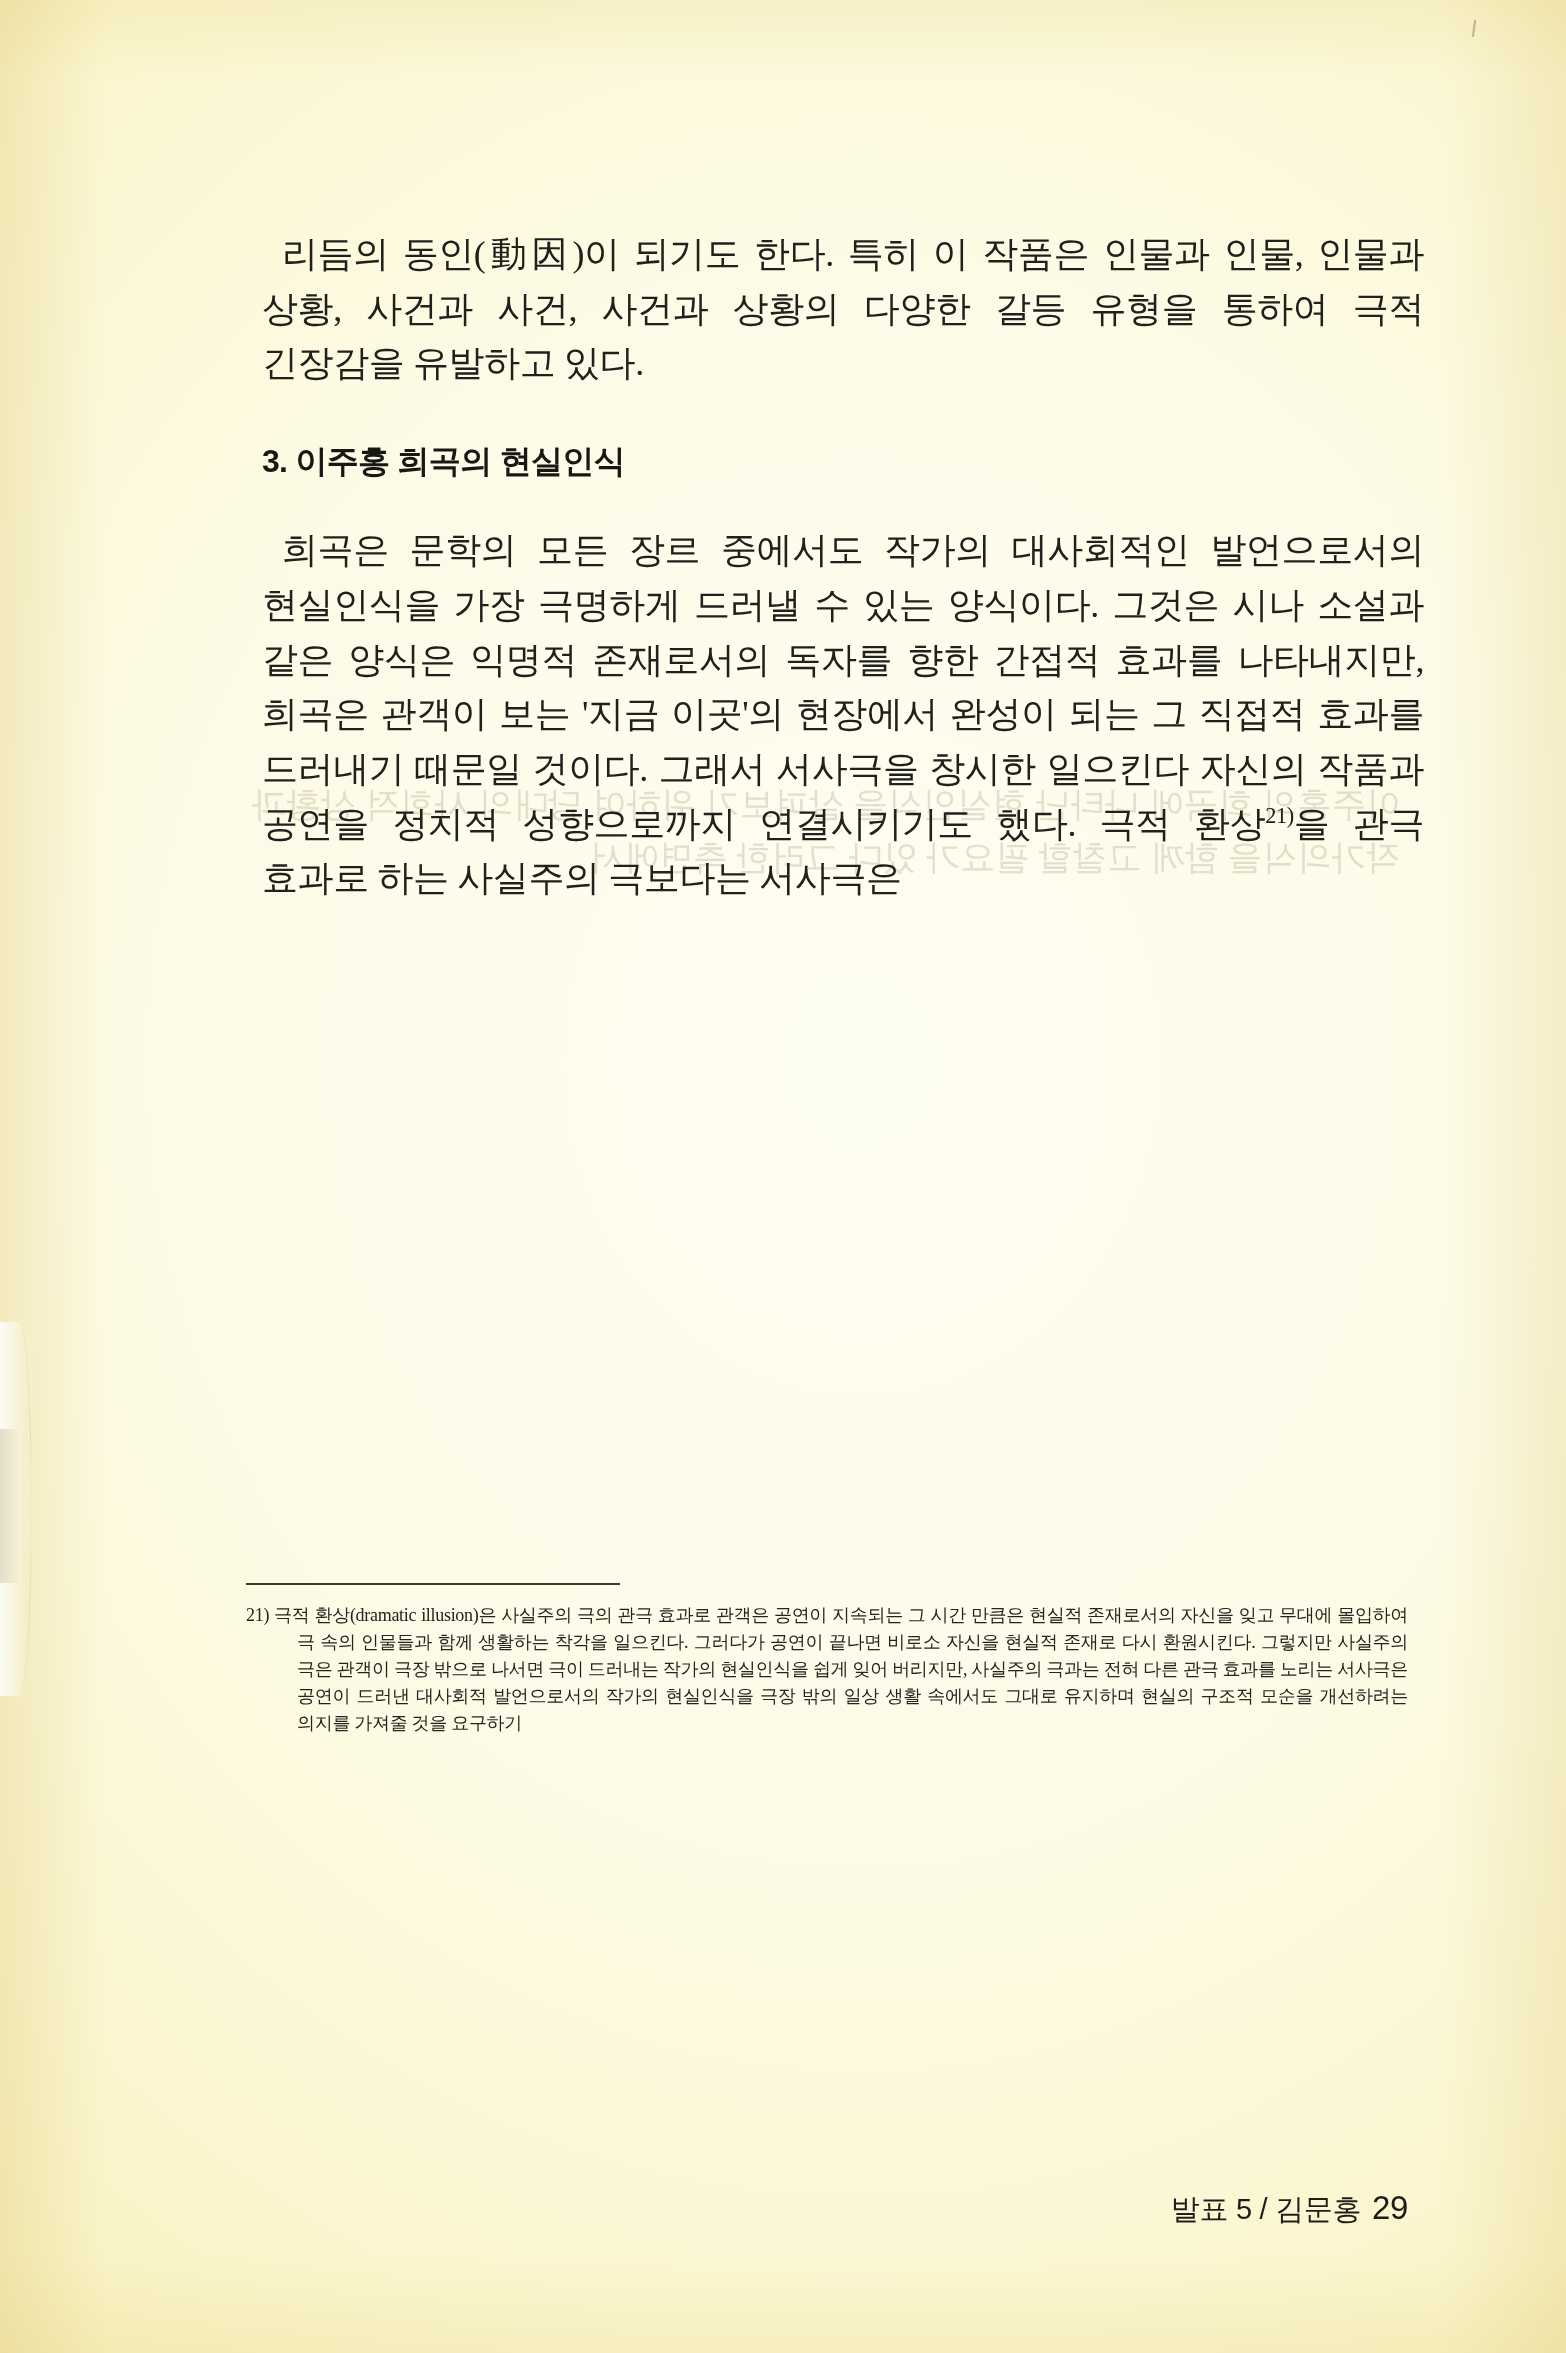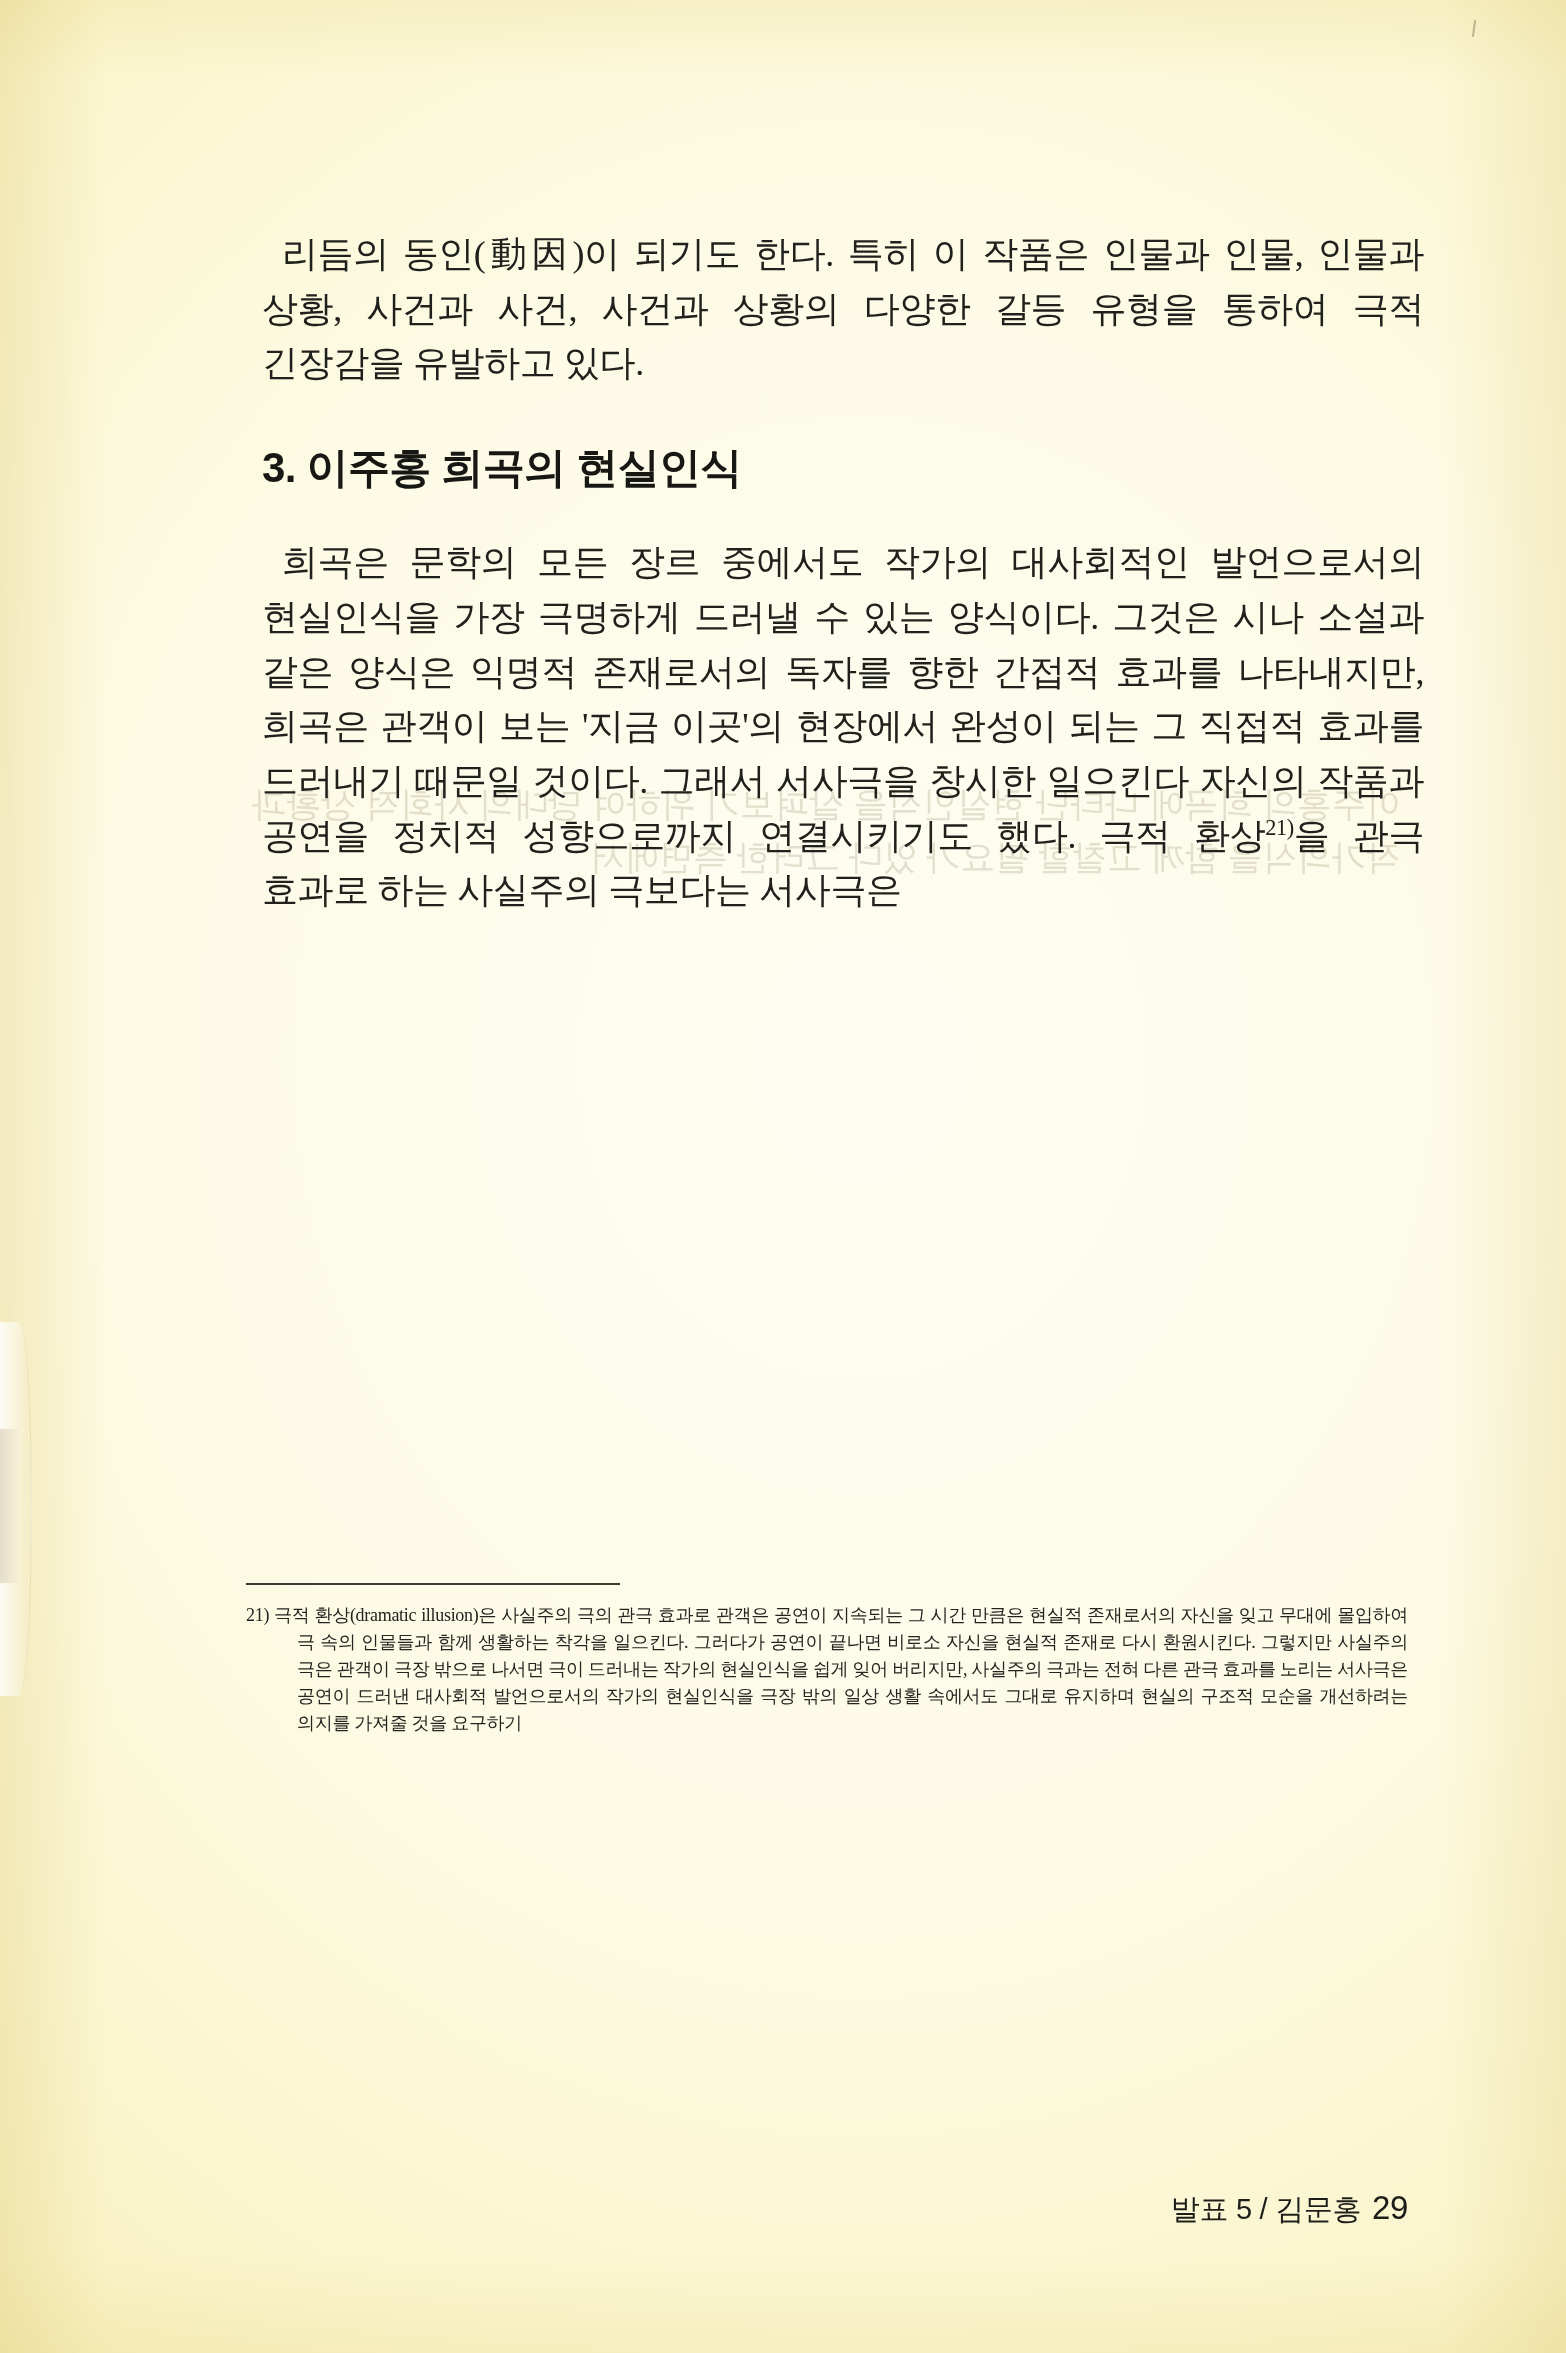--- a/index.html
+++ b/index.html
@@ -78,21 +78,21 @@
     text-justify: inter-character;
     letter-spacing: -0.4px;
     word-break: keep-all;
   }
   p.body.indent {
     text-indent: 20px;
   }
 
   h2.section {
     font-family: "Liberation Sans", sans-serif;
-    font-size: 42px;
+    font-size: 32px;
     font-weight: bold;
     color: #171714;
     margin: 49px 0 39px 0;
     letter-spacing: -0.7px;
   }
 
   
   .ghost {
     position: absolute;
     left: 252px;

